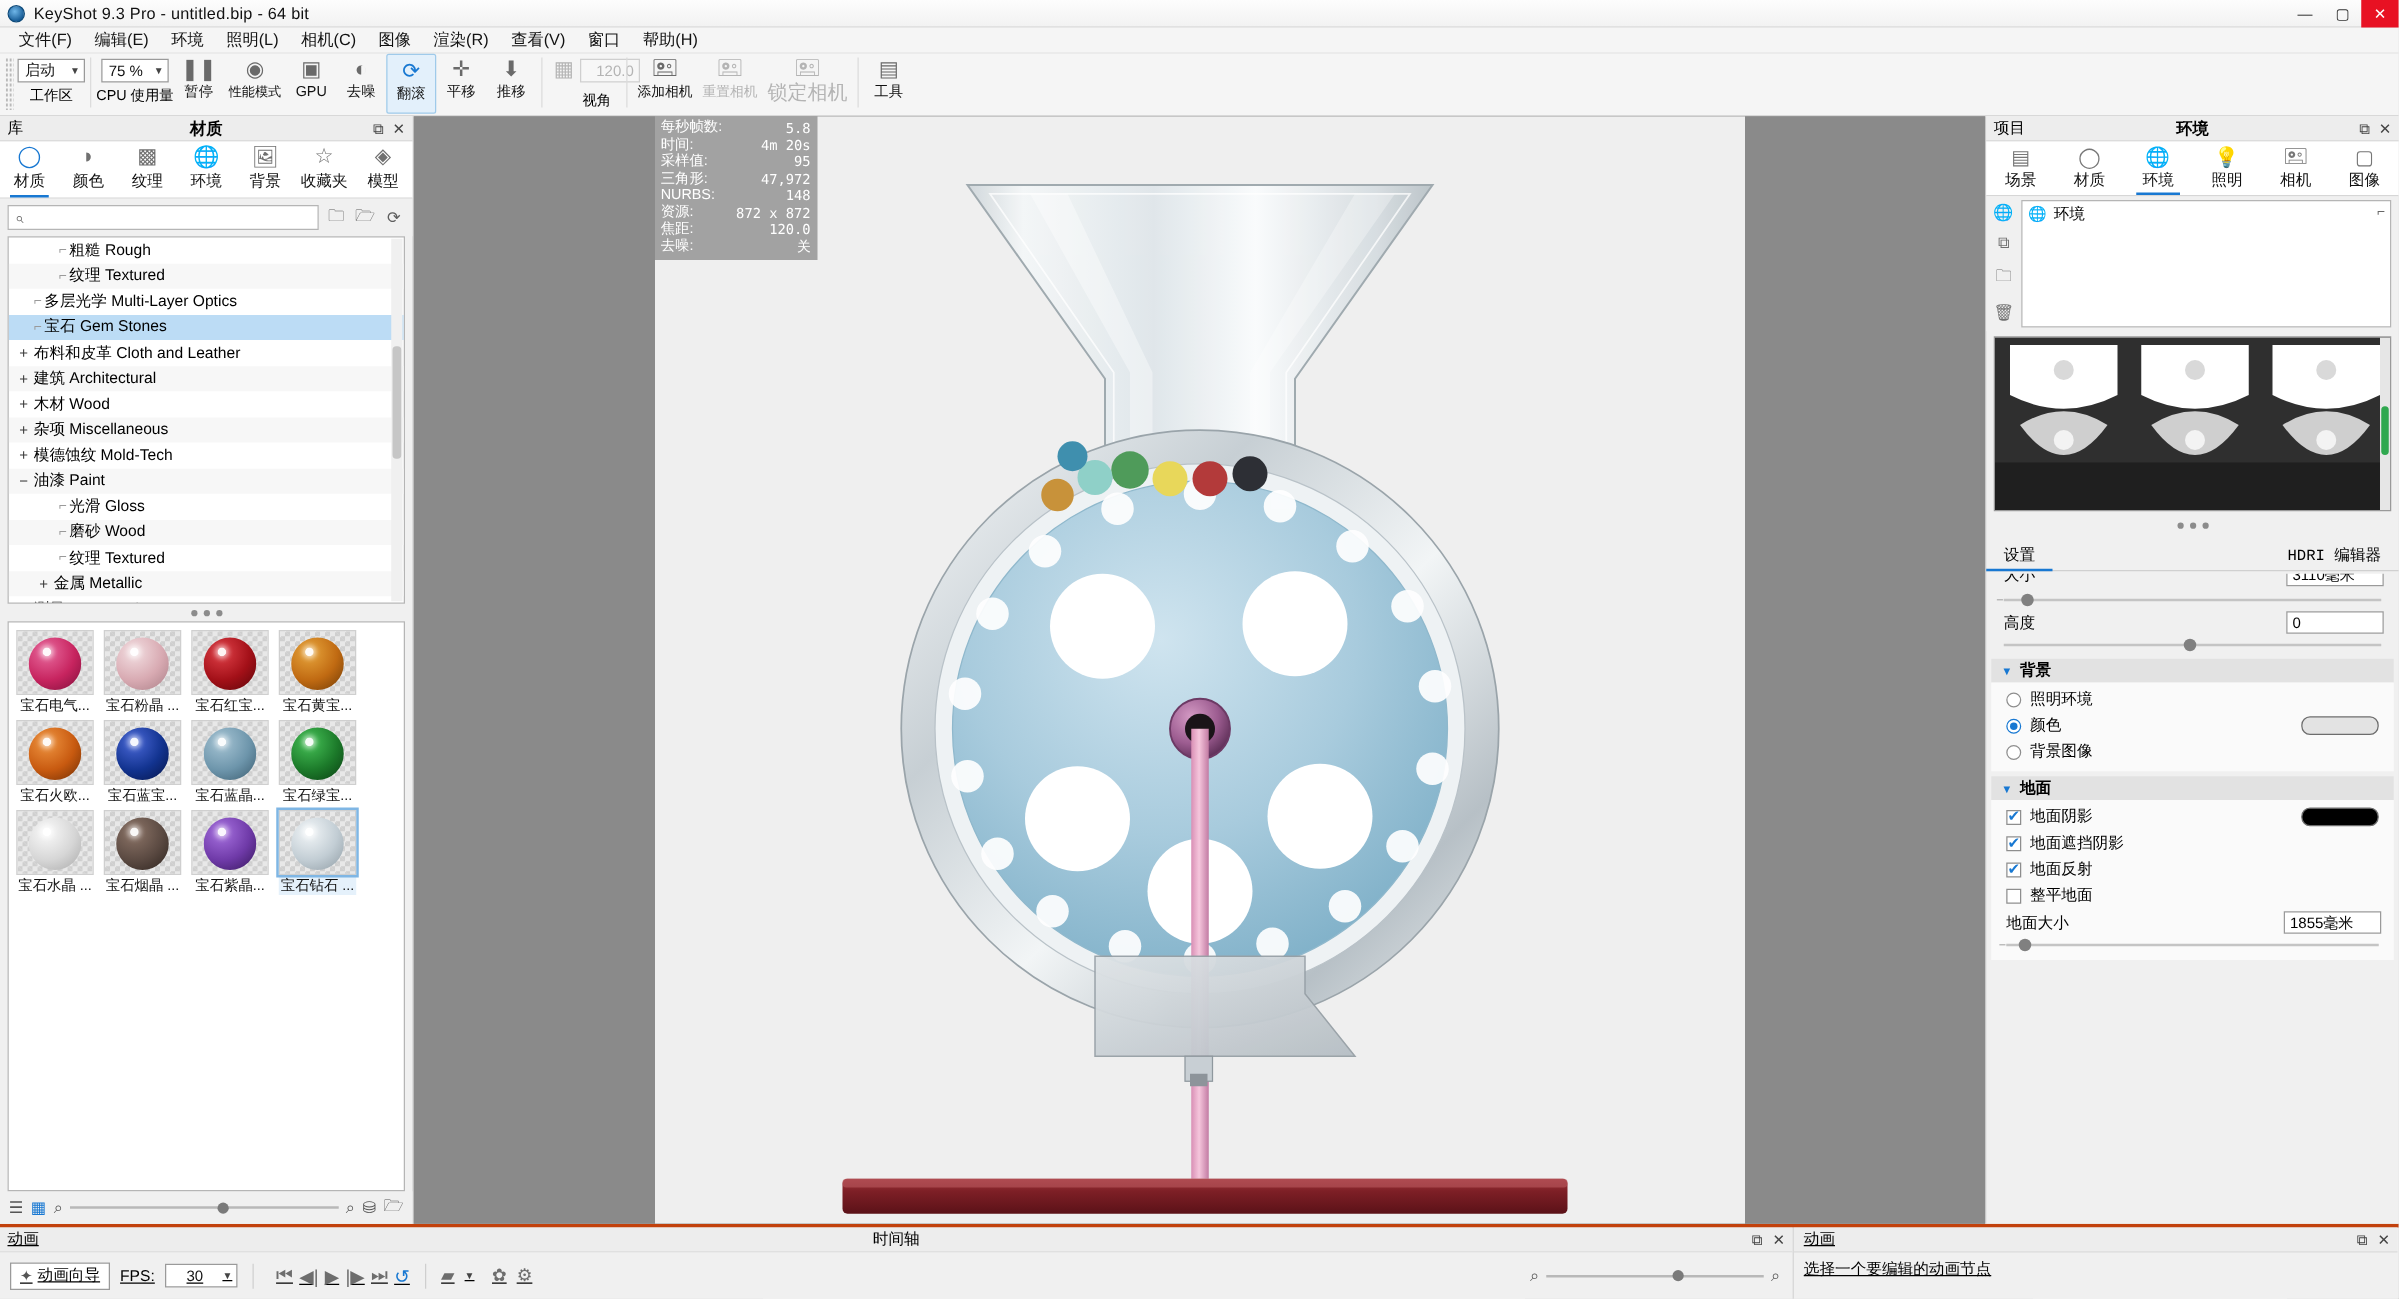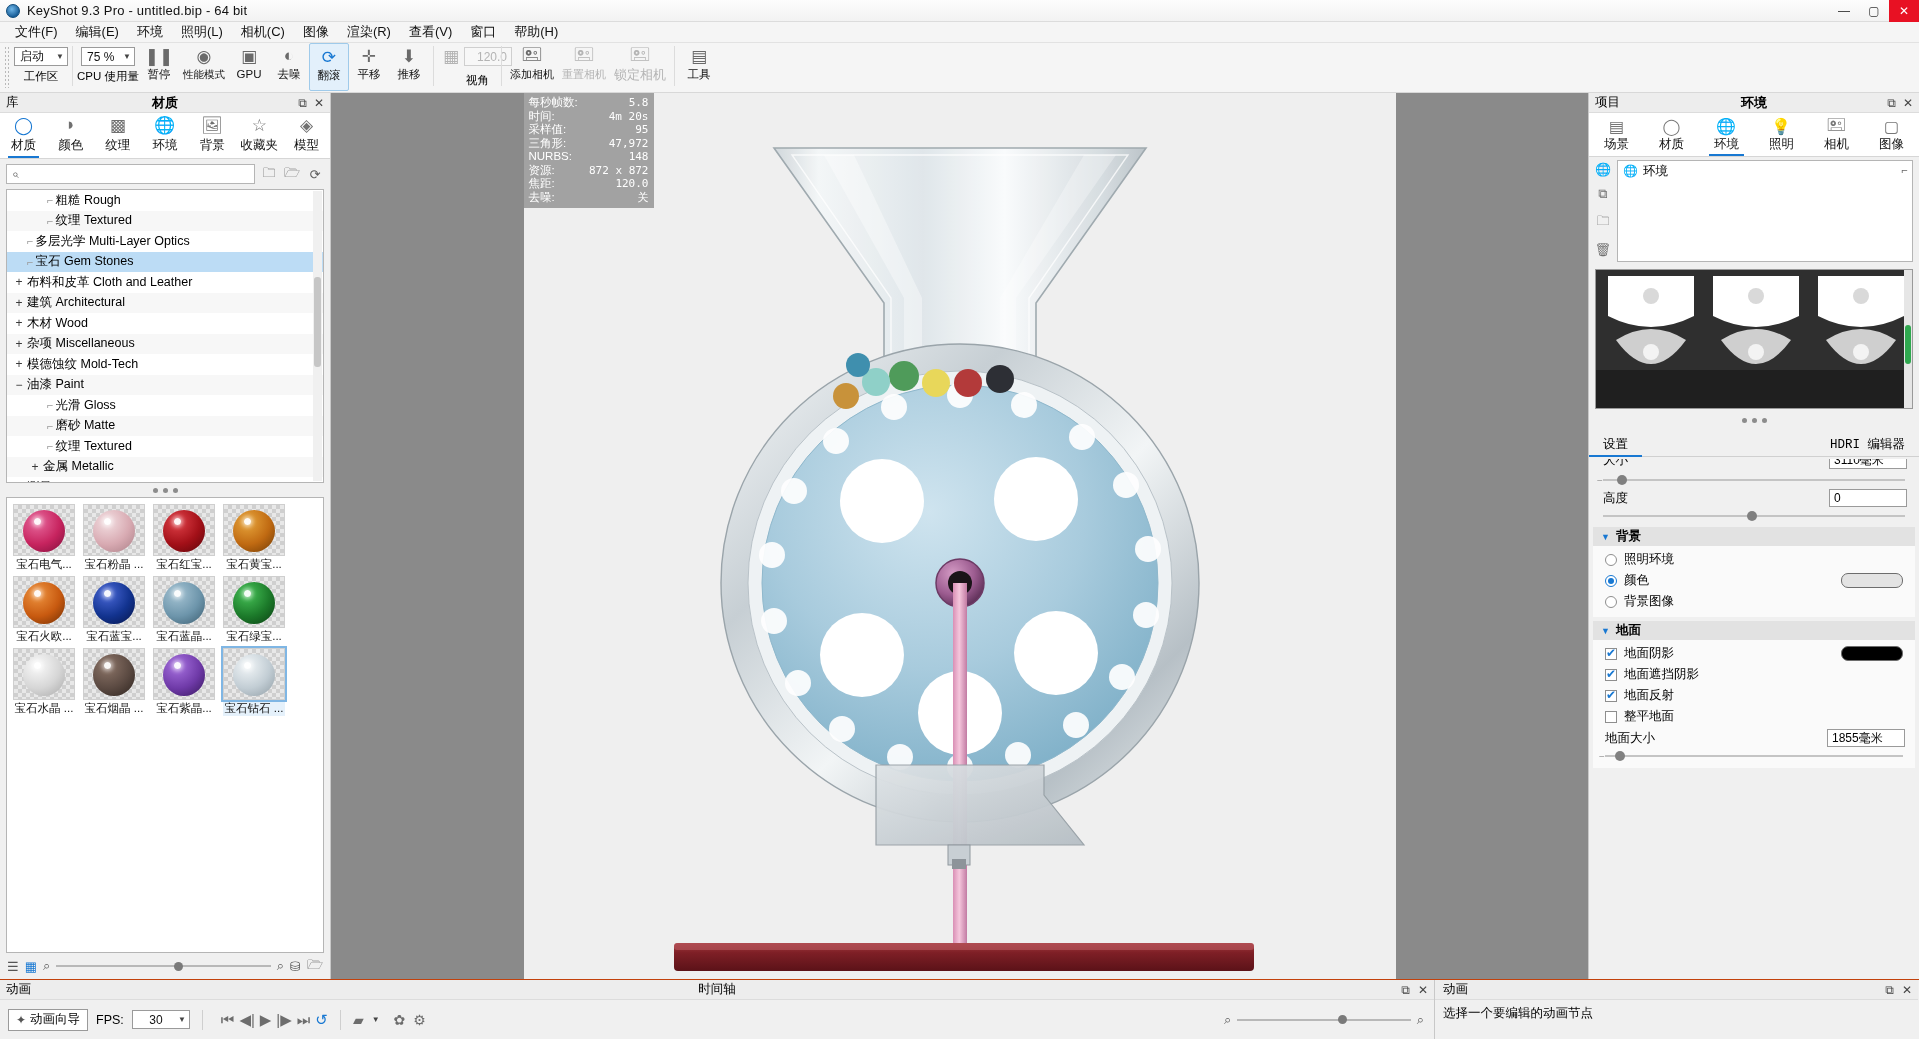--- a/index.html
+++ b/index.html
@@ -155,21 +155,21 @@
   .rad.on::after{ content:""; position:absolute; left:2px; top:2px; width:6px;height:6px;border-radius:50%;background:#1878d2;}
   .radiorow .lab { font-size:12.5px; }
   .swatch { margin-left:auto; margin-right:12px; width:62px; height:15px; border:1px solid #6d6d6d; border-radius:7px; background:#e3e3e3; }
   .swatch.black { background:#000; border-radius:7px; width:62px; }
   .ckrow { display:flex; align-items:center; height:21px; padding-left:12px; gap:7px; }
   .ck { width:12px;height:12px;border:1px solid #8e8e8e;background:#fff; display:block; position:relative;}
   .ck.on::after{ content:"✔"; position:absolute; left:0px; top:-3px; font-size:12px; color:#1878d2; }
   .ckrow .lab { font-size:12.5px; }
 
   
-  .bottom { height:60px; display:flex; border-top:1px solid #c2410c; }
+  .bottom { height:60px; display:flex; border-top:3px solid #c2410c;text-decoration:underline; }
   .animpane { width:1435px; display:flex; flex-direction:column; border-right:1px solid #c8c8c8; }
   .animhdr { height:20px; background:#ededed; border-bottom:1px solid #dcdcdc; display:flex; align-items:center;
      position:relative; font-size:12.5px; padding-left:6px;}
   .animhdr .ctr { position:absolute; left:0;right:0; text-align:center; }
   .animhdr .btns { position:absolute; right:6px; display:flex; gap:8px; color:#444; font-size:12px;}
   .animbody { flex:1; background:#f0f0f0; display:flex; align-items:center; padding:0 8px; gap:8px; position:relative;}
   .wizbtn { height:22px; border:1px solid #9a9a9a; background:#fff; display:flex; align-items:center; gap:4px;
      padding:0 7px; font-size:12.5px; }
   .wizbtn .ic { font-size:12px; color:#555; }
   .fpslab { font-size:12.5px; }
@@ -283,21 +283,21 @@
   <div class="titem">
     <div class="ic">🖭</div>
     <div class="lb" style="font-size:11px;line-height:11px">添加相机</div>
   </div>
   <div class="titem dim">
     <div class="ic">🖭</div>
     <div class="lb" style="font-size:11px;line-height:11px">重置相机</div>
   </div>
   <div class="titem dim">
     <div class="ic">🖭</div>
-    <div class="lb" style="font-size:13px;line-height:11px">锁定相机</div>
+    <div class="lb" style="font-size:16px;line-height:11px">锁定相机</div>
   </div>
 
   <div class="tsep"></div>
 
   <div class="titem">
     <div class="ic">▤</div>
     <div class="lb">工具</div>
   </div>
 </div>
 
@@ -394,21 +394,21 @@
       <div class="trow">
           <span class="tgutter">−</span>
           <span>油漆 Paint</span>
         </div>
       <div class="trow tindent2">
           <span class="tdash">⌐</span>
           <span>光滑 Gloss</span>
         </div>
       <div class="trow tindent2">
           <span class="tdash">⌐</span>
-          <span>磨砂 Matte</span>
+          <span>磨砂 Wood</span>
         </div>
       <div class="trow tindent2">
           <span class="tdash">⌐</span>
           <span>纹理 Textured</span>
         </div>
       <div class="trow tindent1">
           <span class="tgutter">+</span>
           <span>金属 Metallic</span>
         </div>
       <div class="trow">

